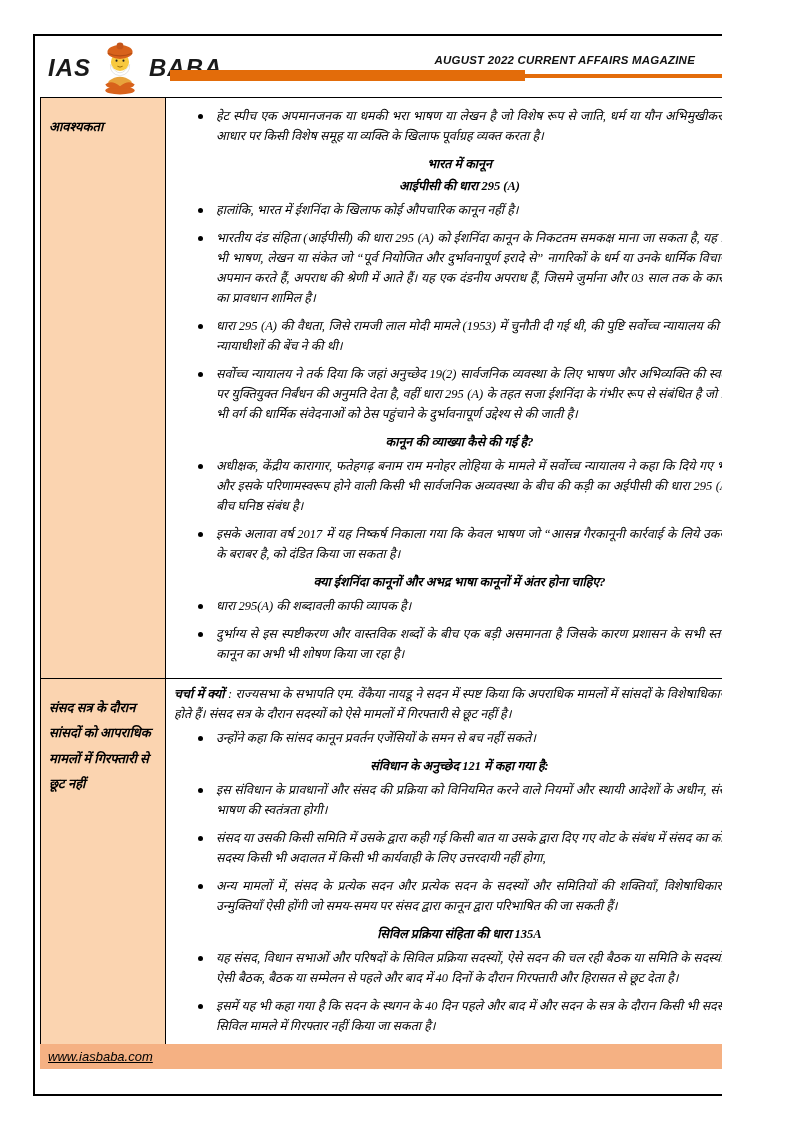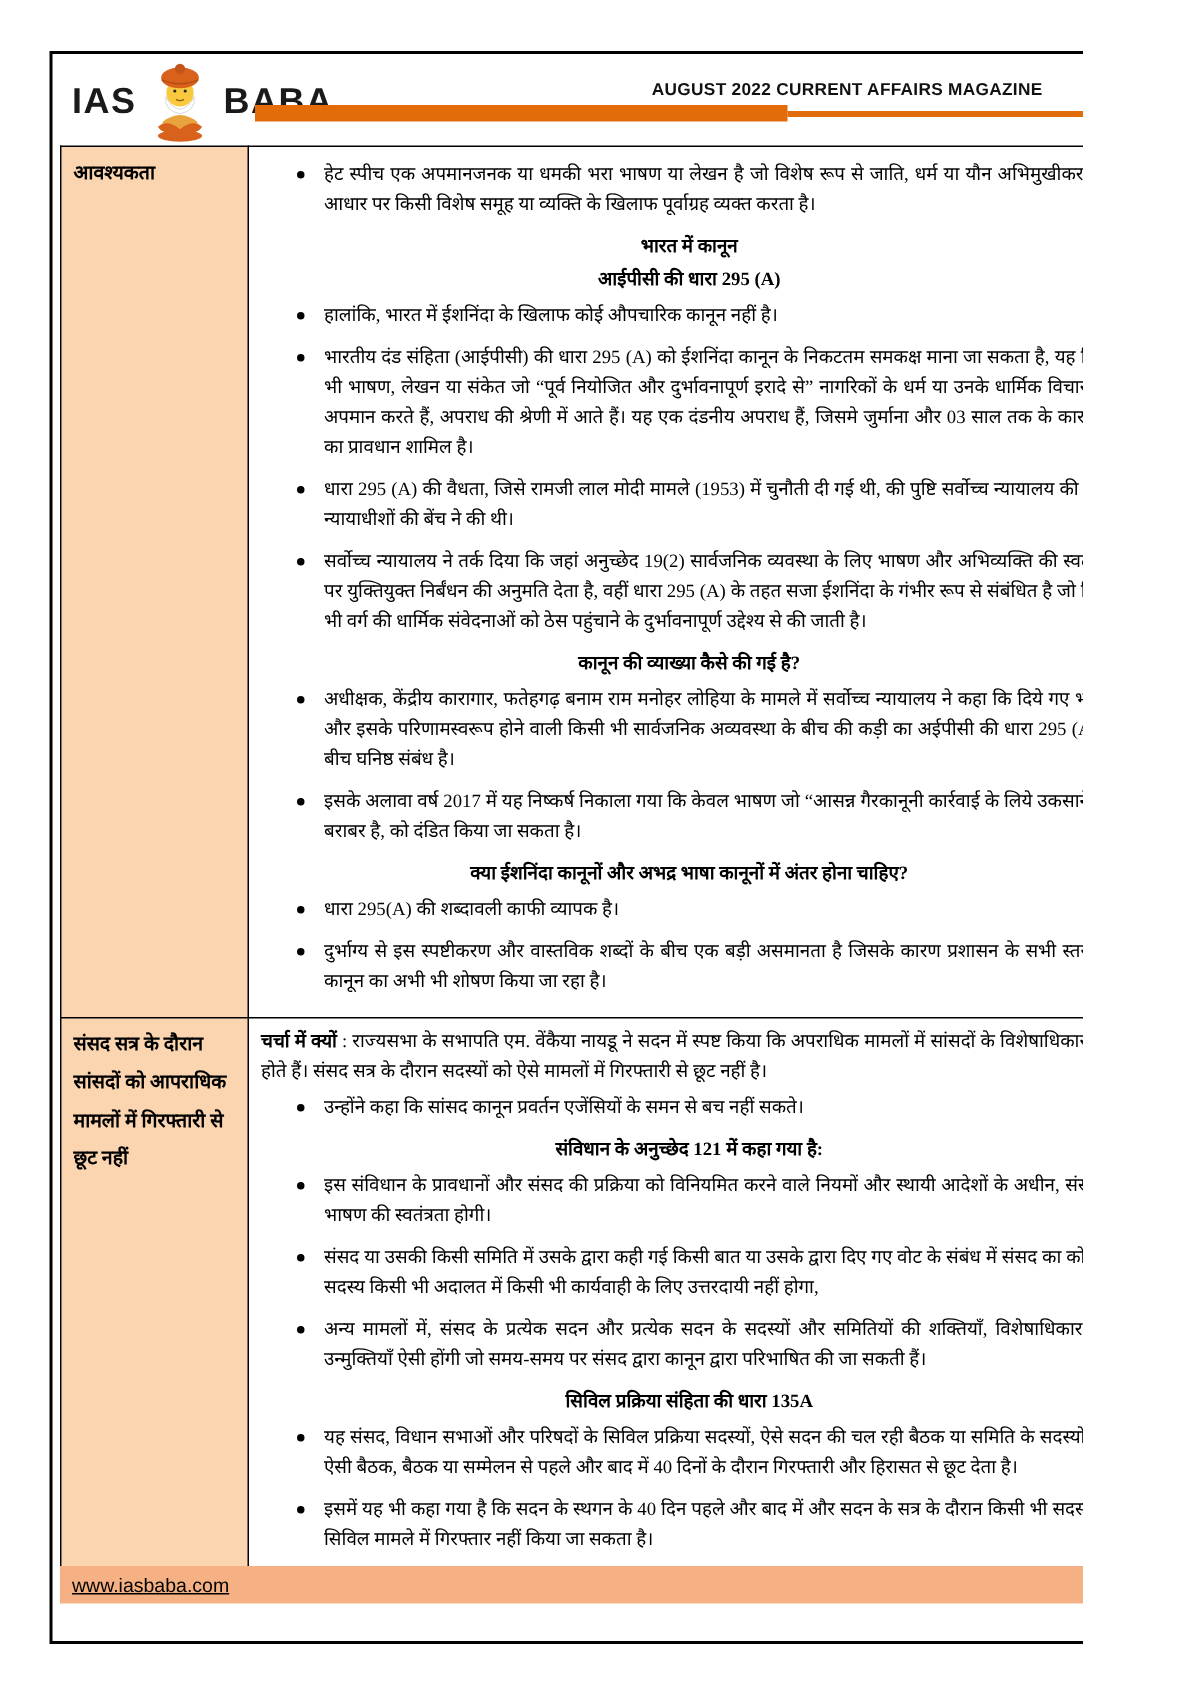--- a/index.html
+++ b/index.html
@@ -1,19 +1,19 @@
 <!DOCTYPE html>
 <html><head>
 <meta charset="utf-8">
 <style>
   * { margin:0; padding:0; box-sizing:border-box; }
   html,body { background:#ffffff; }
   body { font-family:"Liberation Serif","DejaVu Serif",serif; color:#000; }
 
-  .page { position:relative; width:722px; height:1123px; background:#fff; overflow:hidden; }
+  .page { position:relative; width:722px; height:1123px; background:#fff; overflow:hidden;font-style:italic; }
 
   .frame { position:absolute; left:33px; top:34px; width:730px; height:1062px;
            border:2px solid #000; }
 
   
   .logo-block { position:absolute; left:48px; top:40px; display:flex; align-items:center; gap:2px; }
   .logo-text { font-family:"Liberation Sans","DejaVu Sans",sans-serif; font-weight:bold;
                font-size:24px; letter-spacing:1px; color:#1a1a1a; }
   .baba-figure { width:52px; height:56px; margin:0 1px; }
 
@@ -22,21 +22,21 @@
                     font-weight:bold; font-size:11.5px; letter-spacing:.2px; color:#111; }
 
   .orange-bar  { position:absolute; left:170px; top:70px; width:355px; height:11px; background:#E36C0A; }
   .orange-line { position:absolute; left:525px; top:74px; width:234px; height:4px;  background:#E36C0A; }
 
   
   .doc-table { position:absolute; left:40px; top:97px; width:718px;
                border-collapse:collapse; table-layout:fixed; }
   .doc-table td { border:1px solid #000; vertical-align:top; }
   .topic-cell { width:125px; background:#FBD4B0; font-weight:bold; font-size:13px;
-                line-height:1.95; padding:4px 6px 4px 8px; }
+                line-height:1.95; padding:16px 6px 4px 8px; }
   .content-cell { padding:4px 12px 6px 8px; font-size:12.5px; line-height:20px; }
 
   .c-heading { font-weight:bold; margin:2px 0 2px 0;text-align:center; }
   .c-para { margin:1px 0 4px 0; text-align:justify; }
   .c-bullet { position:relative; padding-left:42px; margin:4px 0 8px 0; text-align:justify; }
   .c-bullet .dot { position:absolute; left:24px; top:8px; width:5px; height:5px;
                    border-radius:50%; background:#000; }
 
   
   .footer-bar { position:absolute; left:40px; top:1044px; width:718px; height:25px;

